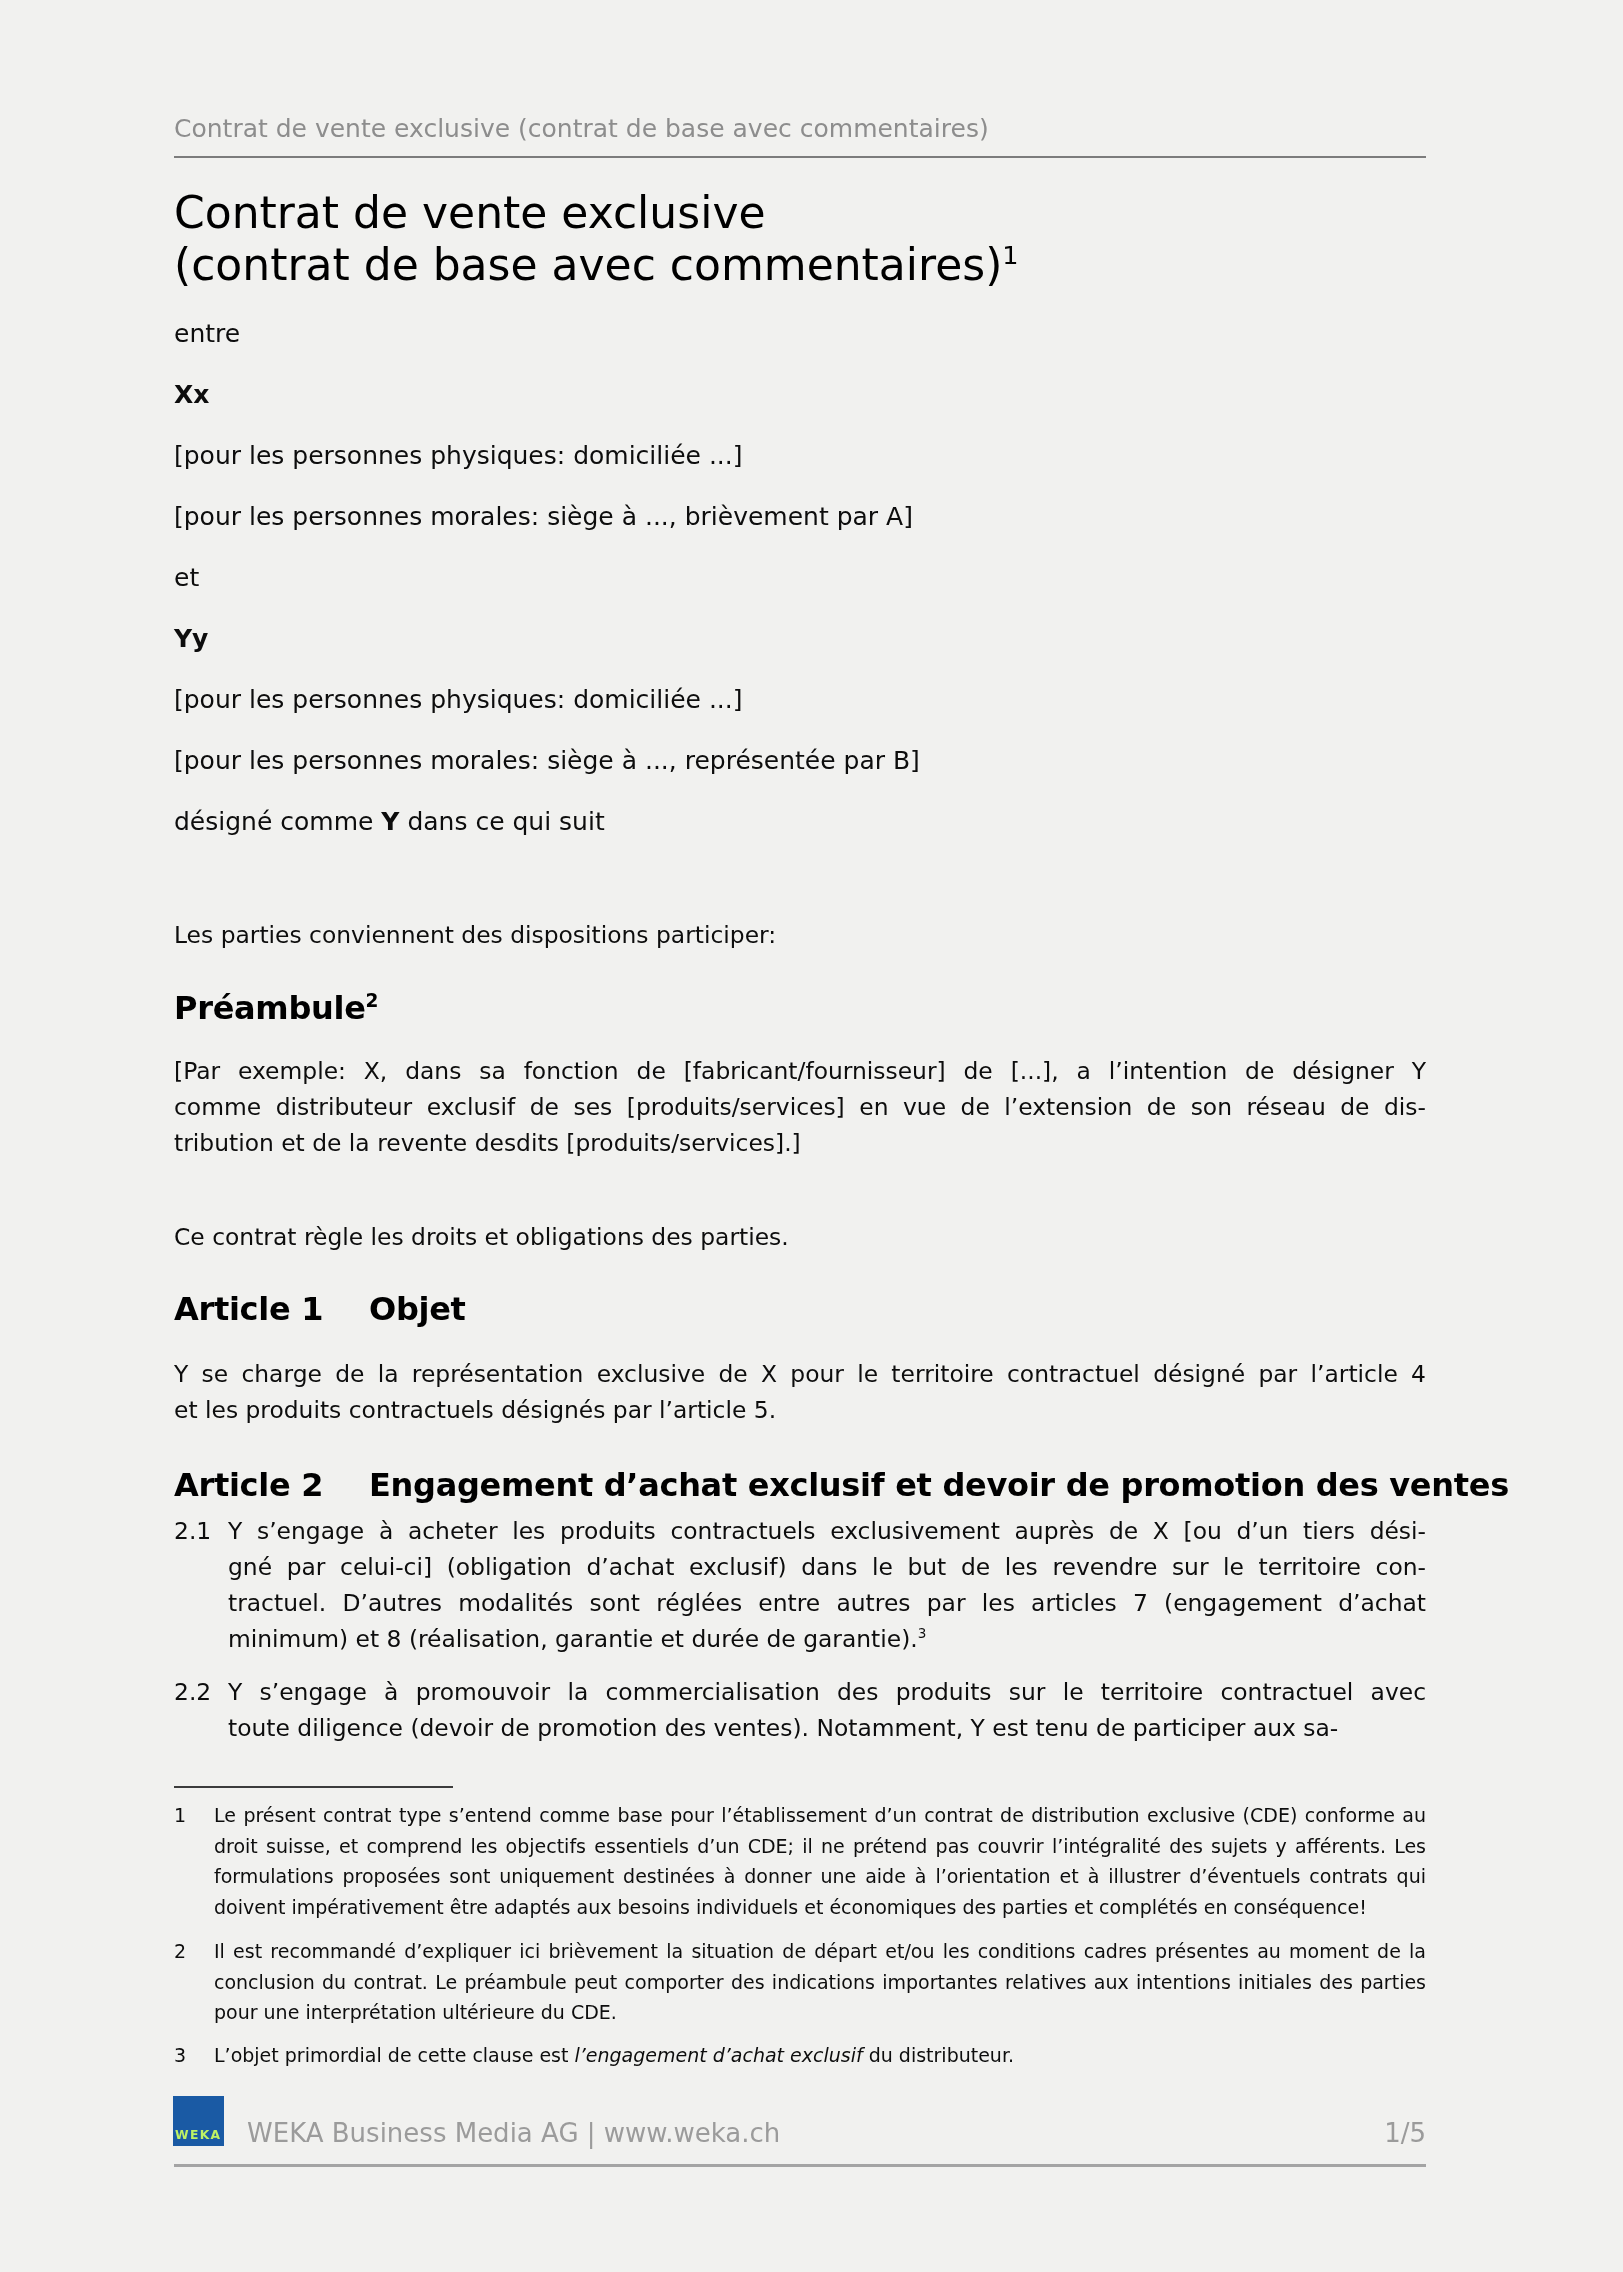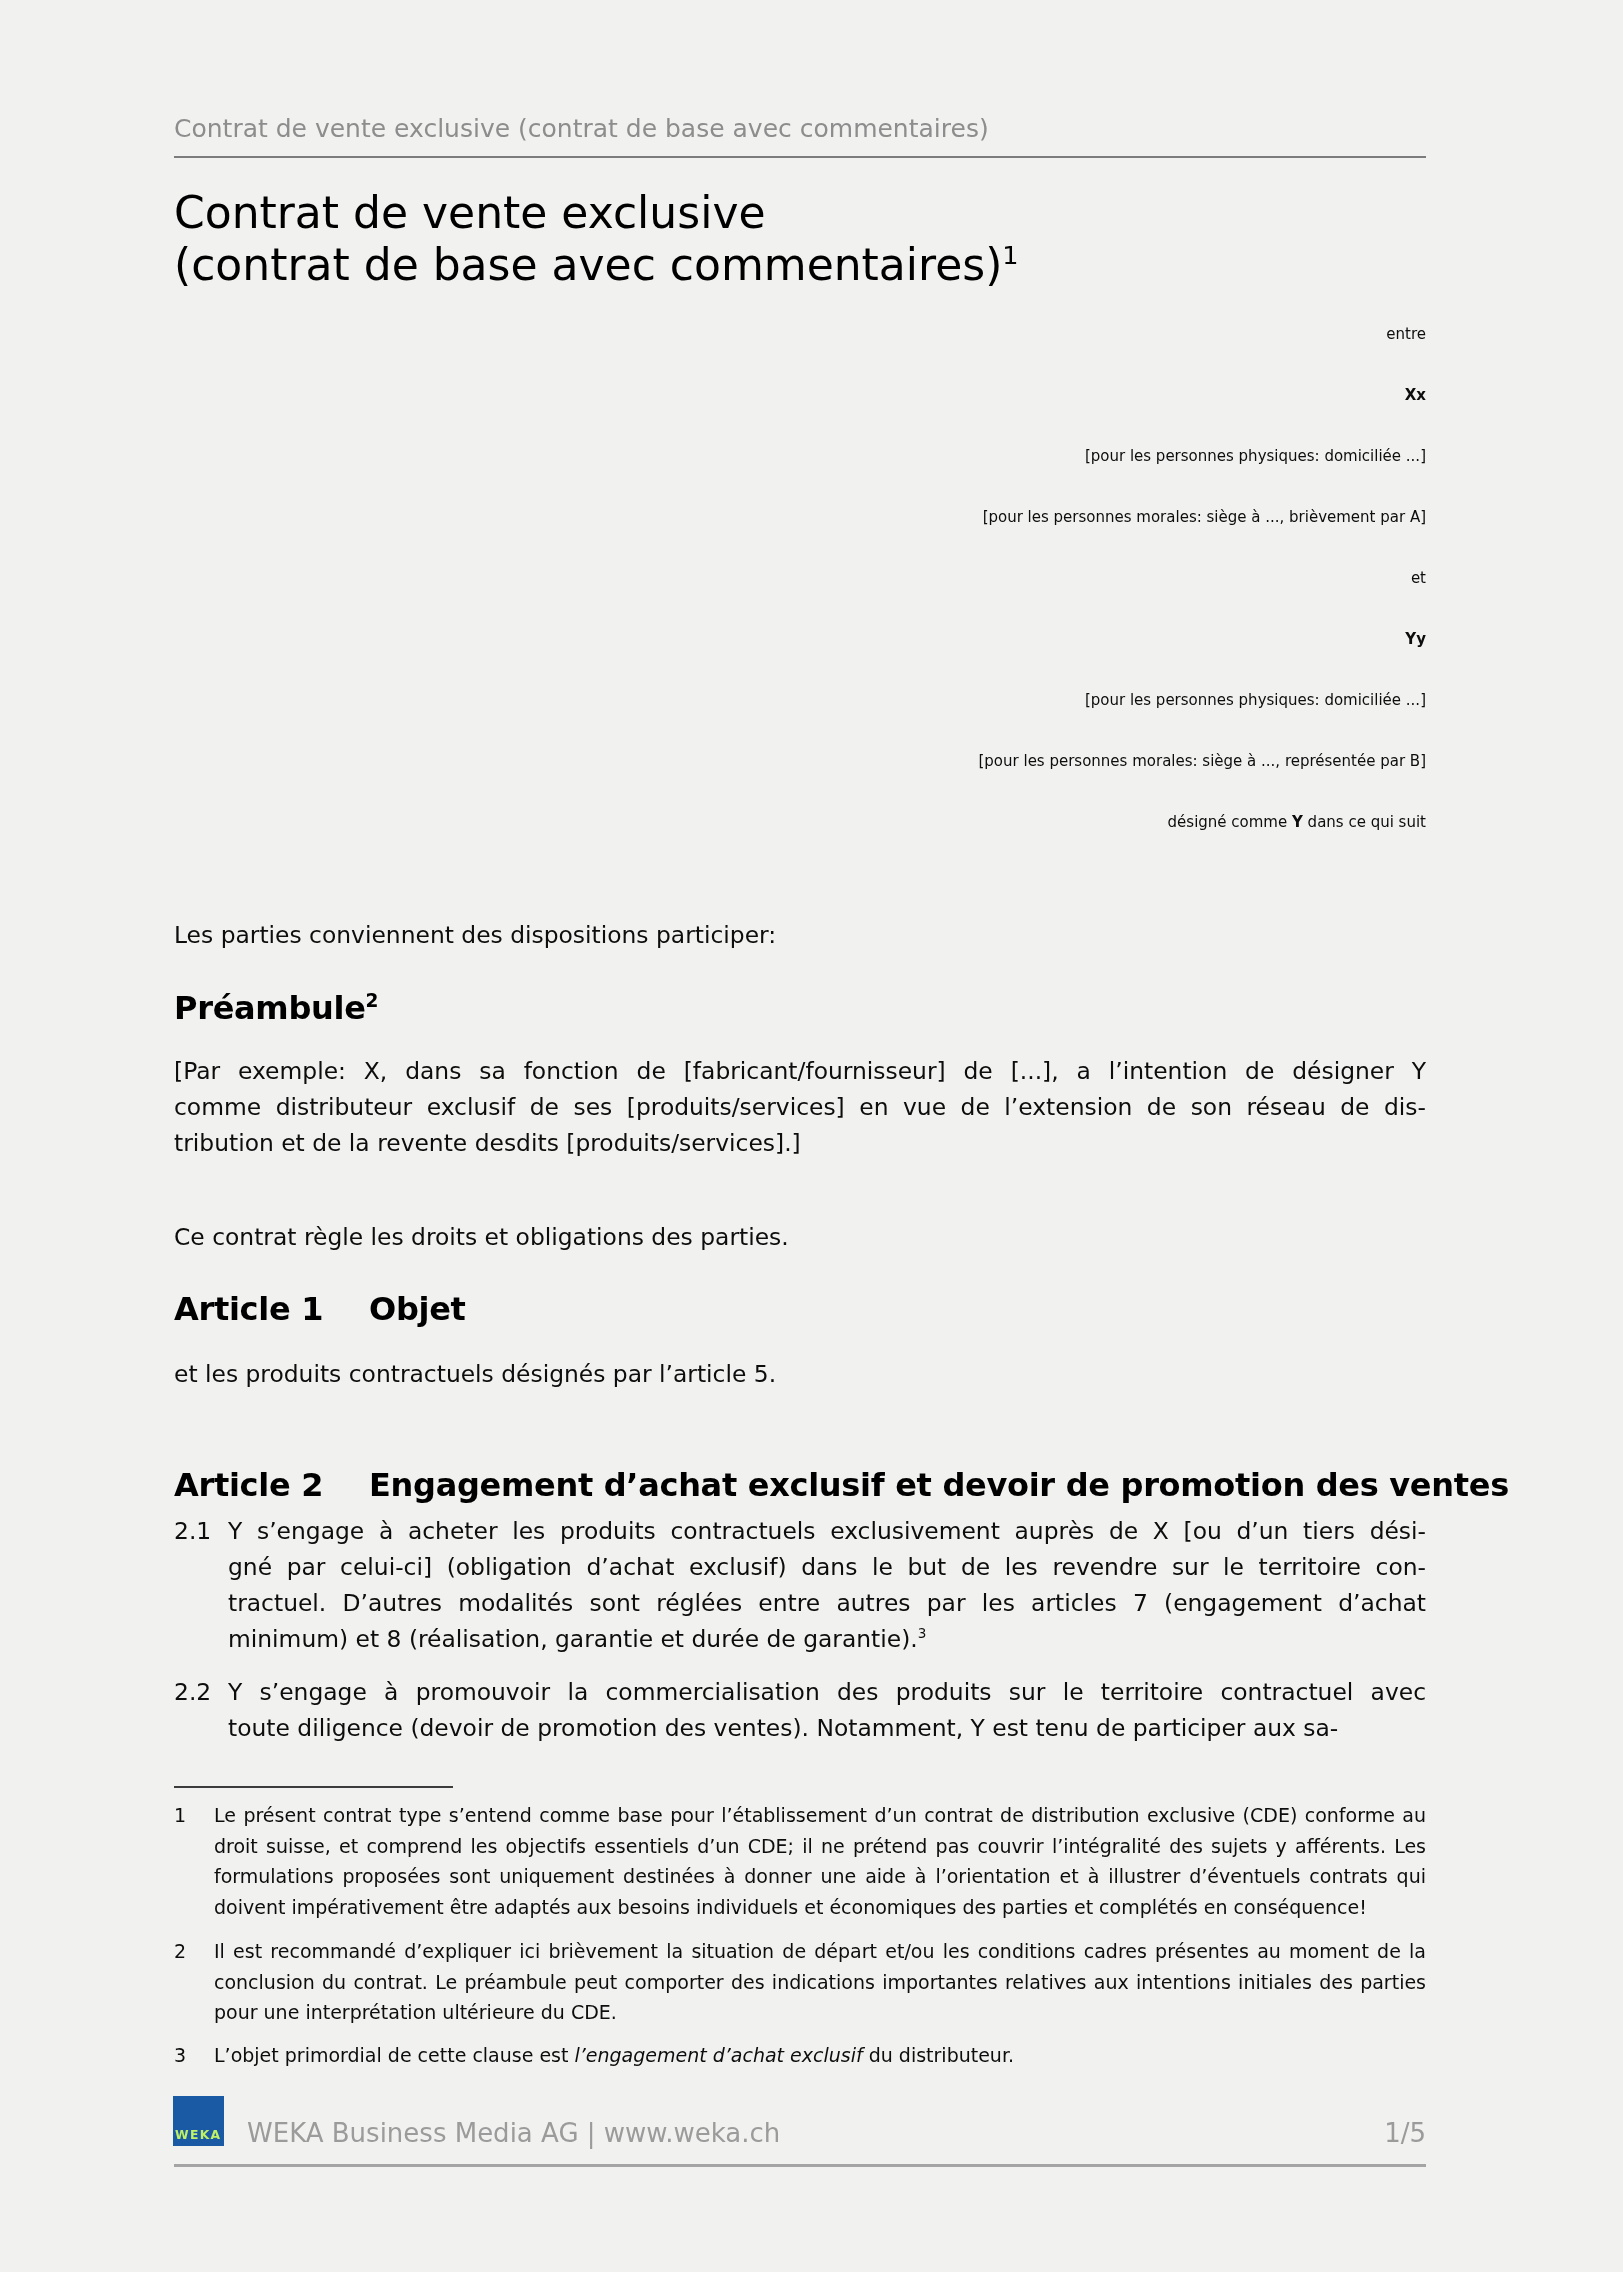--- a/index.html
+++ b/index.html
@@ -12,21 +12,21 @@
   }
   .page { position:absolute; inset:0; }
   .content { position:absolute; left:174px; width:1252px; top:0; height:2273px; }
 
   .header-text { position:absolute; top:114px; left:0; font-size:25px; color:#8d8d8d; white-space:nowrap; }
   .header-rule { position:absolute; top:156px; left:0; width:1252px; height:1.9px; background:#7c7c7c; }
 
   .doc-title { position:absolute; top:187px; left:0; font-size:44px; font-weight:normal; color:#000000; line-height:52px; white-space:nowrap; }
   .doc-title sup, .h-sup { vertical-align:super; font-size:58%; line-height:0; }
 
-  .centered-block { position:absolute; top:316px; left:0; width:1252px; text-align:right; font-size:15px; line-height:36px; }
+  .centered-block { position:absolute; top:316px; left:0; width:1252px; text-align:left; font-size:25px; line-height:36px; }
   .centered-block .cline { margin-bottom:25px; }
   .bold { font-weight:bold; }
 
   .agreement-line { position:absolute; top:917px; left:0; font-size:23.4px; line-height:36px; }
 
   .section-heading { position:absolute; left:0; font-size:32px; font-weight:bold; letter-spacing:-0.3px; line-height:32px; white-space:nowrap; color:#000; }
   .heading-preambule { top:992px; }
   .heading-article1 { top:1293px; }
   .heading-article2 { top:1469px; }
   .article-num { display:inline-block; width:195px; }
@@ -93,20 +93,21 @@
       <div class="jline">[Par exemple: X, dans sa fonction de [fabricant/fournisseur] de [...], a l’intention de désigner Y</div>
       <div class="jline">comme distributeur exclusif de ses [produits/services] en vue de l’extension de son réseau de dis-</div>
       <div class="jlast">tribution et de la revente desdits [produits/services].]</div>
     </div>
 
     <div class="para para-contract-note">Ce contrat règle les droits et obligations des parties.</div>
 
     <div class="section-heading heading-article1"><span class="article-num">Article 1</span><span>Objet</span></div>
 
     <div class="para para-article1">
+      <div class="jline">Y se charge de la représentation exclusive de X pour le territoire contractuel désigné par l’article 4</div>
       <div class="jlast">et les produits contractuels désignés par l’article 5.</div>
     </div>
 
     <div class="section-heading heading-article2"><span class="article-num">Article 2</span><span>Engagement d’achat exclusif et devoir de promotion des ventes</span></div>
 
     <div class="list-item item-21">
       <span class="item-num">2.1</span>
       <div class="jline">Y s’engage à acheter les produits contractuels exclusivement auprès de X [ou d’un tiers dési-</div>
       <div class="jline">gné par celui-ci] (obligation d’achat exclusif) dans le but de les revendre sur le territoire con-</div>
       <div class="jline">tractuel. D’autres modalités sont réglées entre autres par les articles 7 (engagement d’achat</div>

